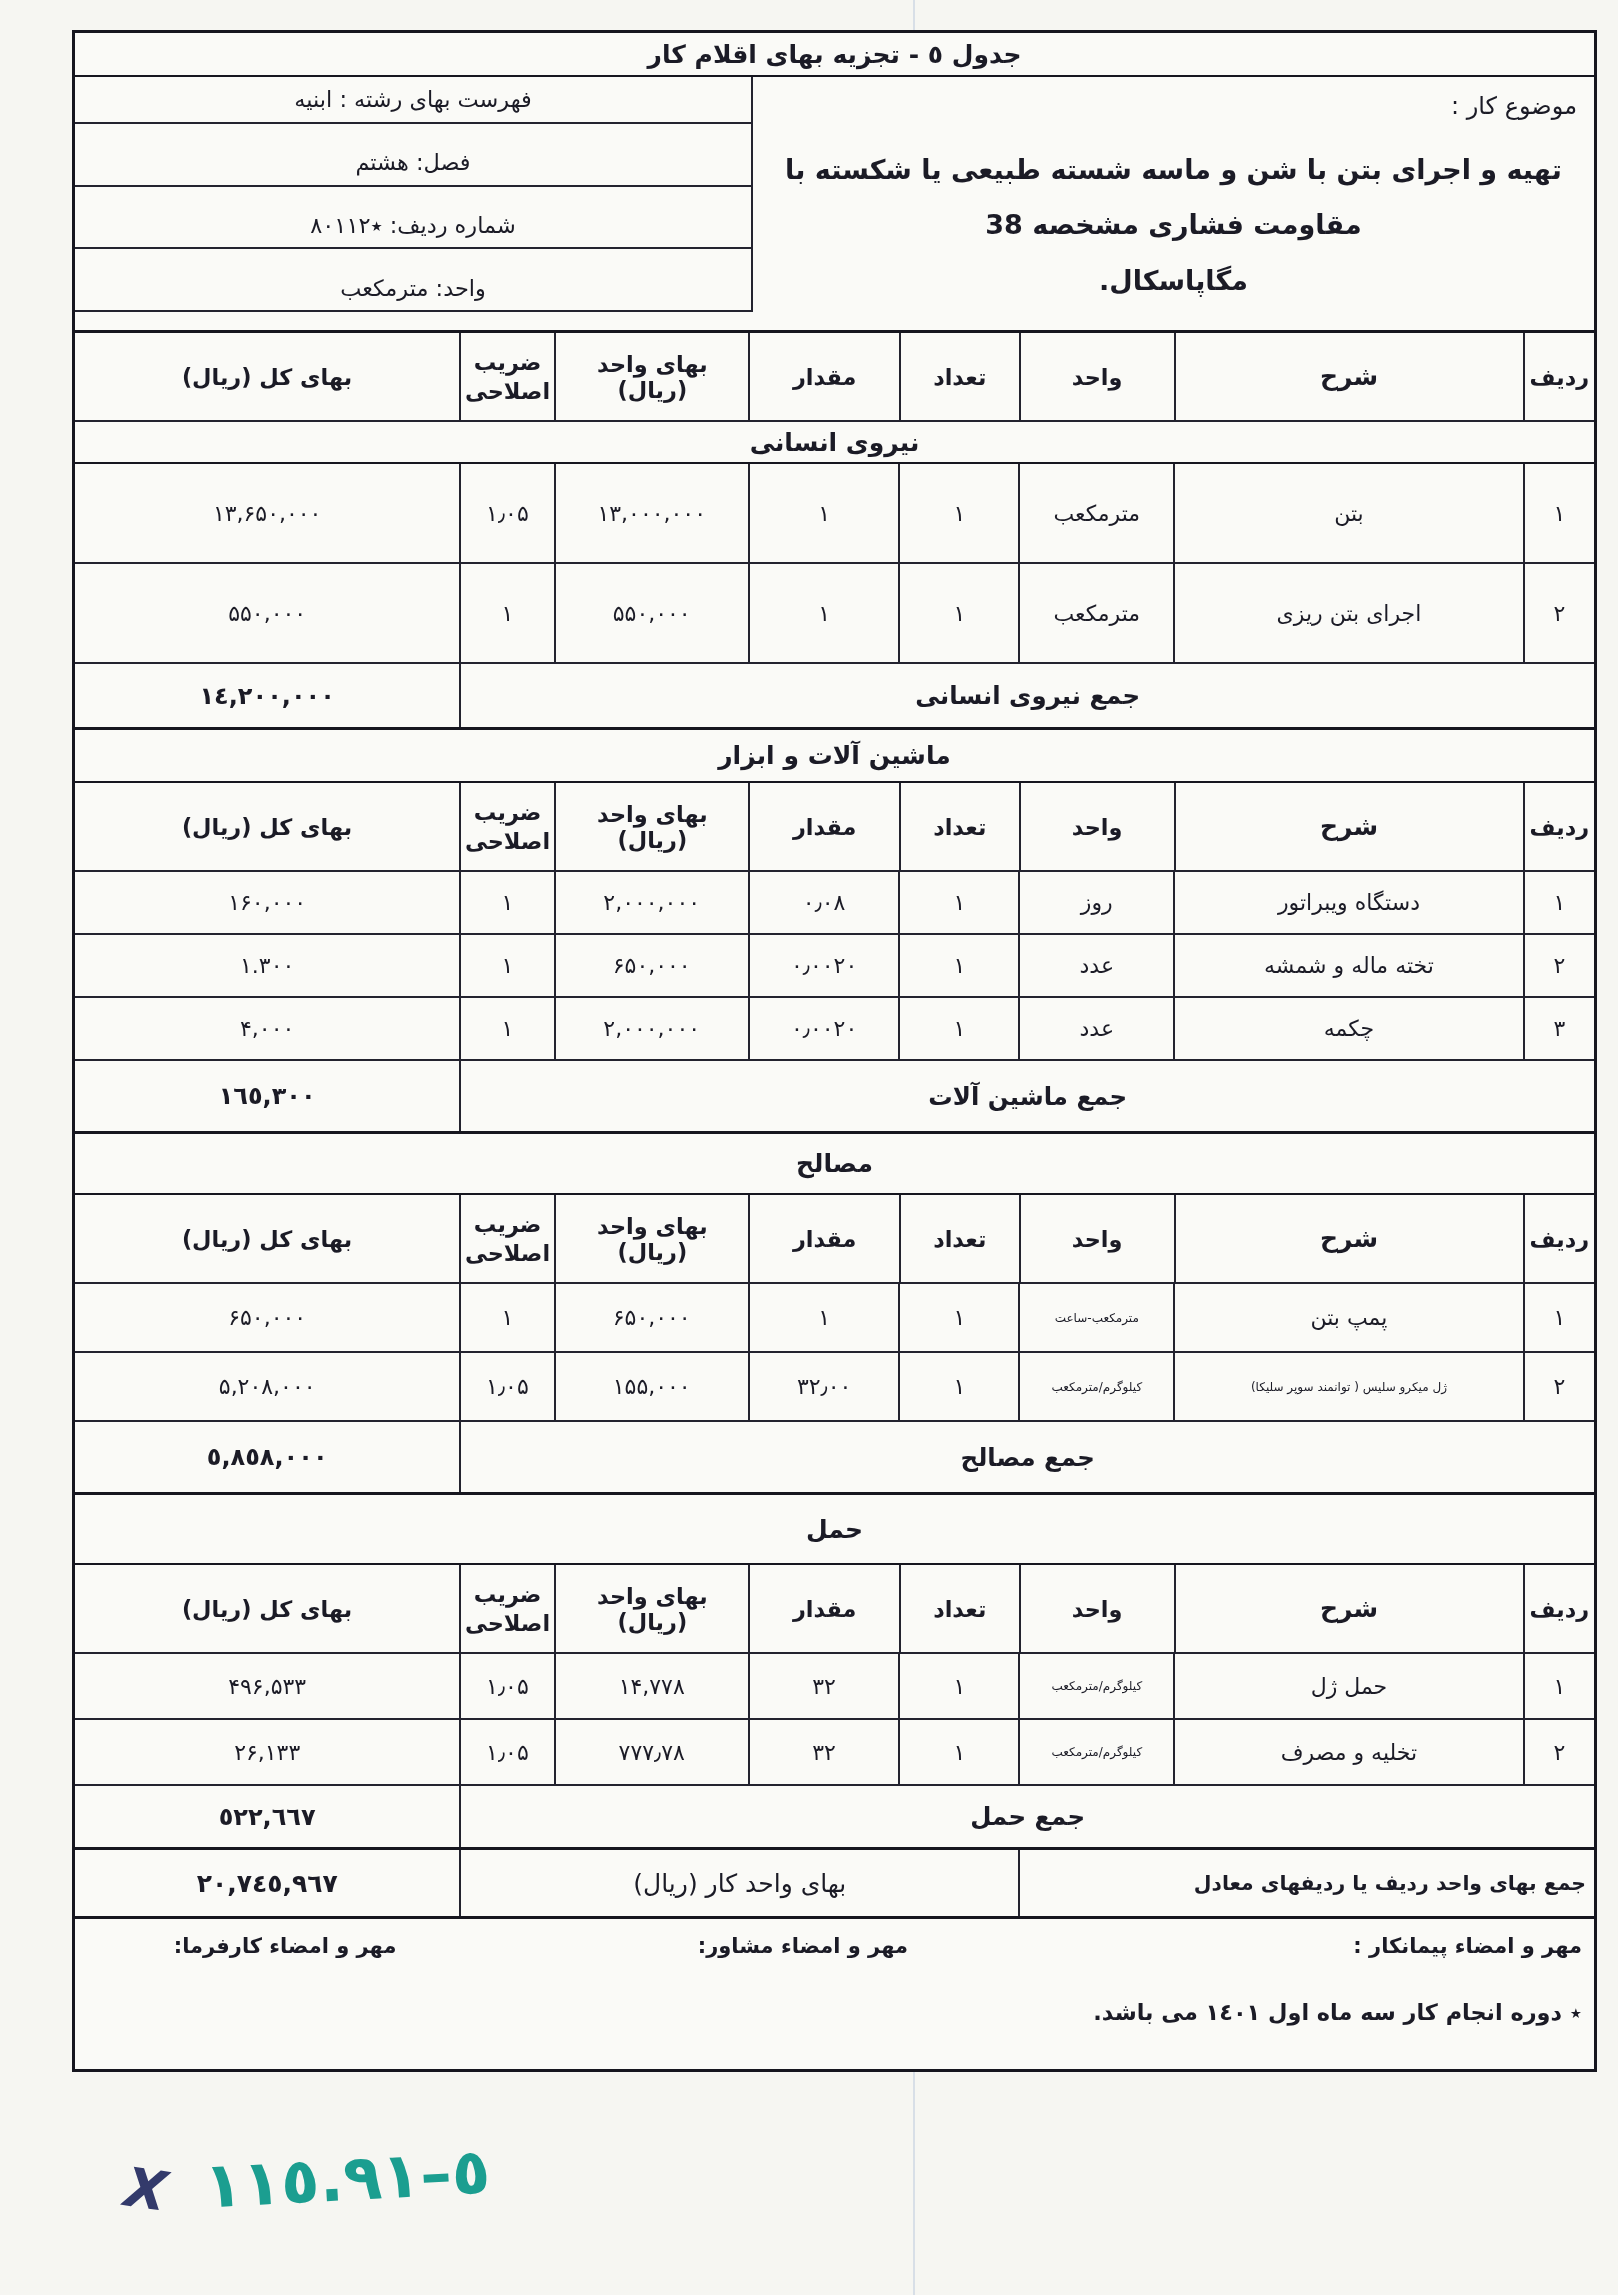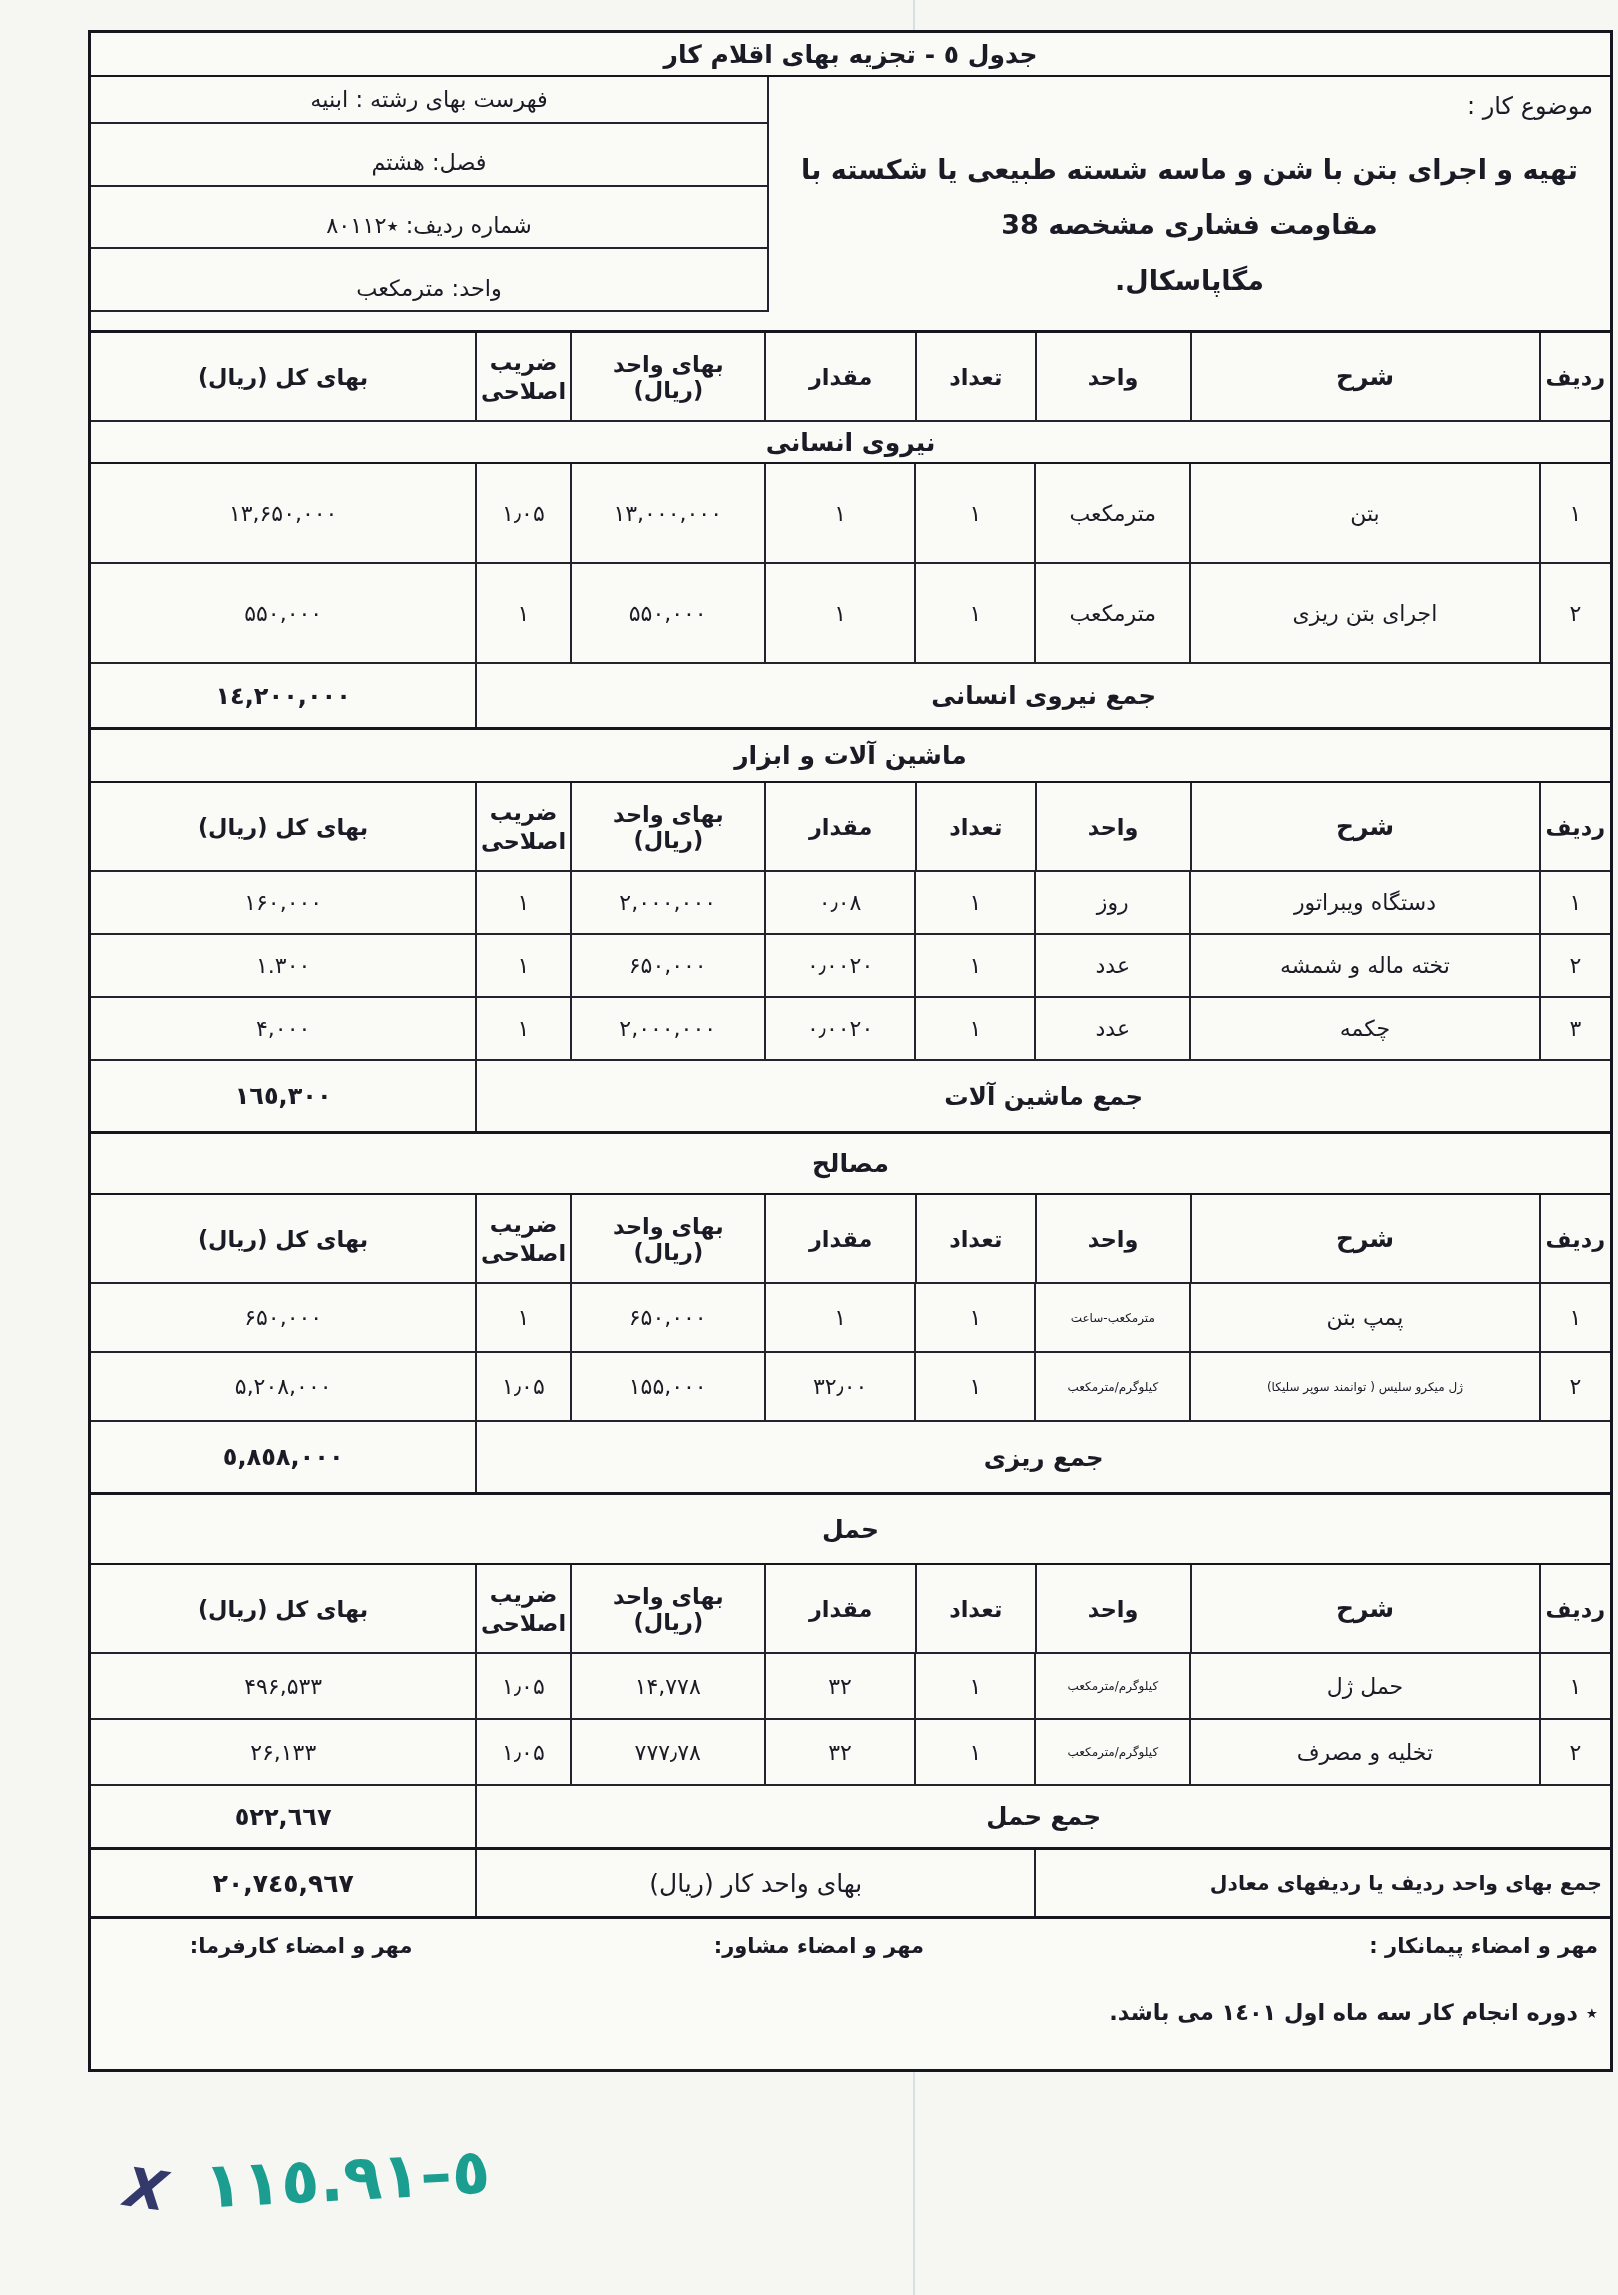--- a/index.html
+++ b/index.html
@@ -14,21 +14,21 @@
   body{
     background:var(--paper);
     font-family:"DejaVu Sans", sans-serif;
     color:var(--text);
     direction:rtl;
   }
   .page{position:relative;width:1619px;height:2295px;overflow:hidden;background:var(--paper);}
   .scanline{position:absolute;left:913px;top:0;width:2px;height:100%;background:rgba(140,165,205,.28);}
 
   .sheet{
-    position:absolute;left:88px;top:30px;width:1525px;height:2042px;
+    position:absolute;left:72px;top:30px;width:1525px;height:2042px;
     border:3.3px solid var(--ink-heavy);
     background:var(--sheet);
     display:flex;flex-direction:column;
   }
 
   
   .title-row{
     height:44px;border-bottom:2.6px solid var(--ink-heavy);
     display:flex;align-items:center;justify-content:center;
     font-size:25px;font-weight:bold;
@@ -269,21 +269,21 @@
         <div class="td">۲</div>
         <div class="td small">ژل میکرو سلیس ( توانمند سوپر سلیکا)</div>
         <div class="td small">کیلوگرم/مترمکعب</div>
         <div class="td">۱</div>
         <div class="td">۳۲٫۰۰</div>
         <div class="td">۱۵۵,۰۰۰</div>
         <div class="td">۱٫۰۵</div>
         <div class="td">۵,۲۰۸,۰۰۰</div>
       </div>
       <div class="tr sC">
-        <div class="td sum-merged">جمع ریزی</div>
+        <div class="td sum-merged">جمع مصالح</div>
         <div class="td sum-val">٥,٨٥٨,٠٠٠</div>
       </div>
     </div>
 
     <div class="tbl">
       <div class="tr band-row bD">
         <div class="td band-cell">حمل</div>
       </div>
       <div class="tr hA">
         <div class="td th">ردیف</div>

